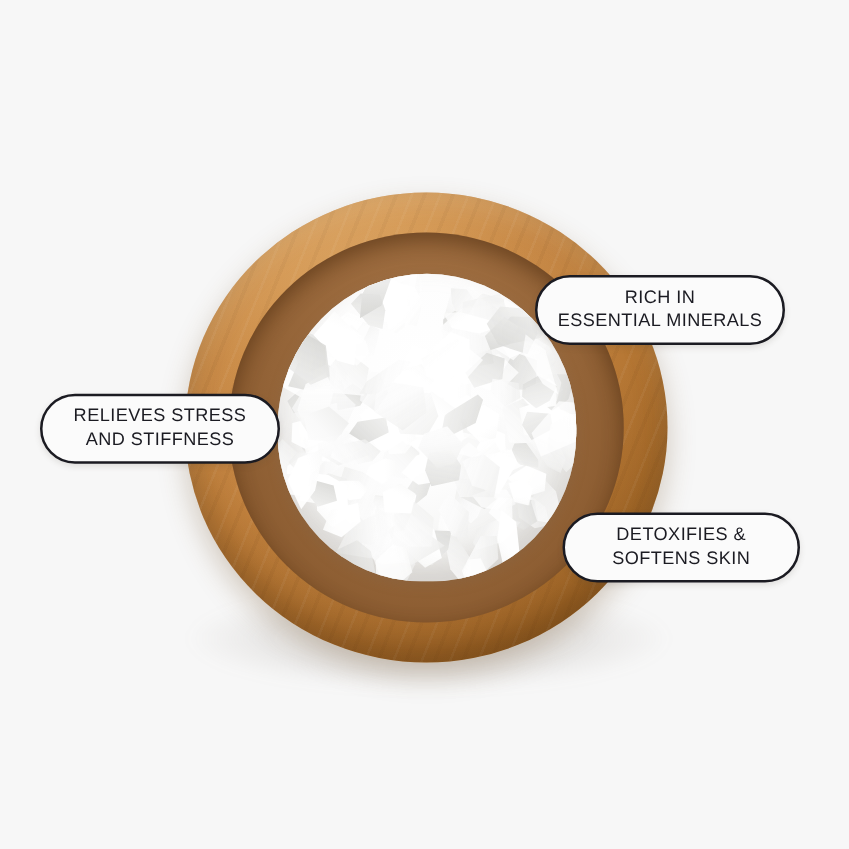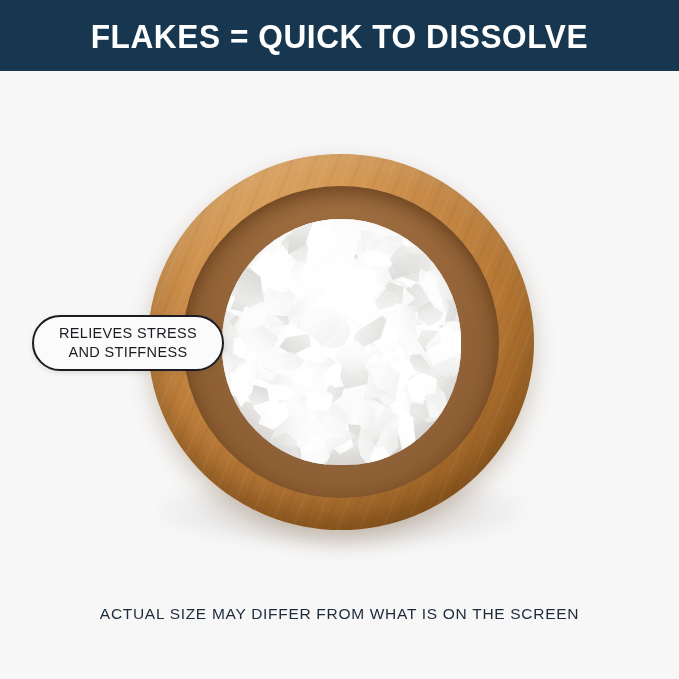--- a/index.html
+++ b/index.html
@@ -223,23 +223,20 @@
     font-size: 15.5px;
     letter-spacing: 0.7px;
     text-transform: uppercase;
   }
 </style>
 </head>
 <body>
 
 <div id="page">
 
-  <div id="header-banner">
-    <div id="header-title">FLAKES = QUICK TO DISSOLVE</div>
-  </div>
 
   <div id="photo-stage">
 
     <div id="bowl-shadow"></div>
 
     <div id="bowl">
       <div id="bowl-grain"></div>
       <div id="bowl-rim-light"></div>
       <div id="bowl-well">
         <div id="flake-pile">
@@ -393,21 +390,24 @@
             <div class="flake bright" style="left: 48.6126px; top: 158.647px; width: 23.0001px; height: 30.8122px; transform: rotate(268deg); opacity: 0.91; clip-path: polygon(83.5% 64.9%, 53.5% 90%, 20.7% 68.4%, 16.8% 38.6%, 50.5% 7.5%, 85.4% 16.6%);"></div>
             <div class="flake bright" style="left: 177.655px; top: 60.7801px; width: 63.707px; height: 21.9925px; transform: rotate(243deg); opacity: 0.77; clip-path: polygon(89.8% 50.7%, 60.6% 88.4%, 4% 57%, 24.1% 24.4%, 71.1% 11.4%);"></div>
             <div class="flake " style="left: 112.332px; top: 120.607px; width: 35.2991px; height: 36.6372px; transform: rotate(27.6deg); opacity: 0.97; clip-path: polygon(95.7% 68.8%, 66.5% 95.7%, 5.9% 75.3%, 2.7% 42.3%, 41.5% 4.1%, 92.7% 22.6%);"></div>
           </div>
       </div>
     </div>
 
   </div>
 
 
+  <div class="pill" id="pill-minerals">RICH IN
+ESSENTIAL MINERALS</div>
 
   <div class="pill" id="pill-stress">RELIEVES STRESS
 AND STIFFNESS</div>
 
-
-
-  <div id="footer-caption">ACTUAL SIZE MAY DIFFER FROM WHAT IS ON THE SCREEN</div>
+  <div class="pill" id="pill-detox">DETOXIFIES &amp;
+SOFTENS SKIN</div>
+
+
 
 </div>
 
 </body></html>

